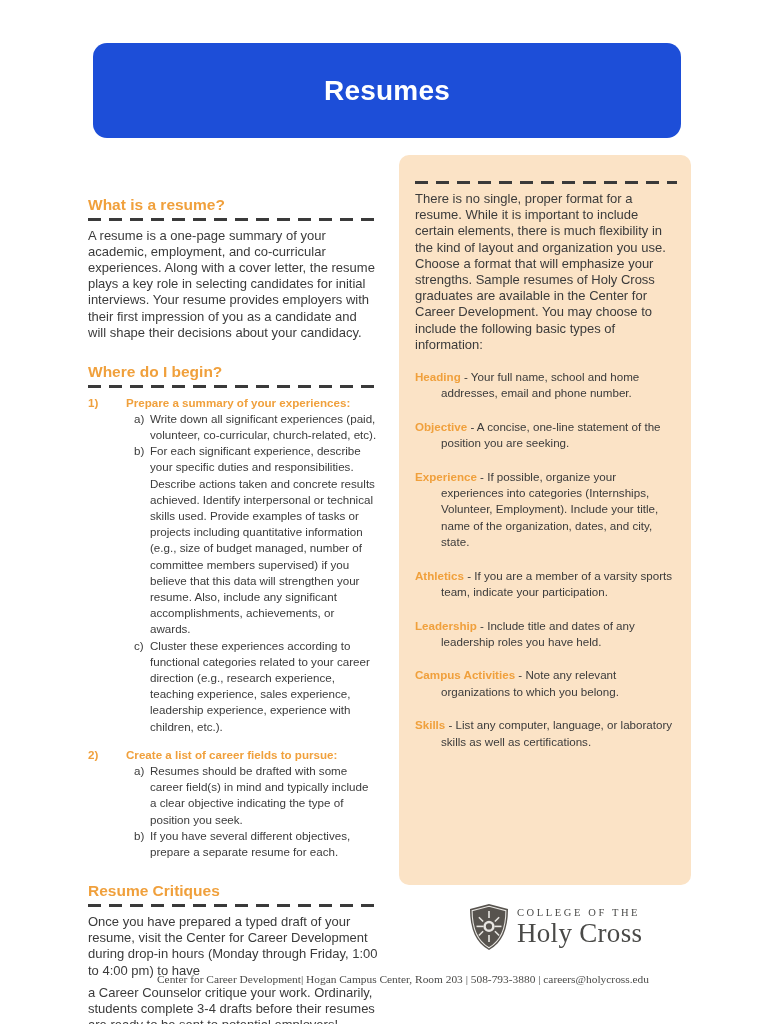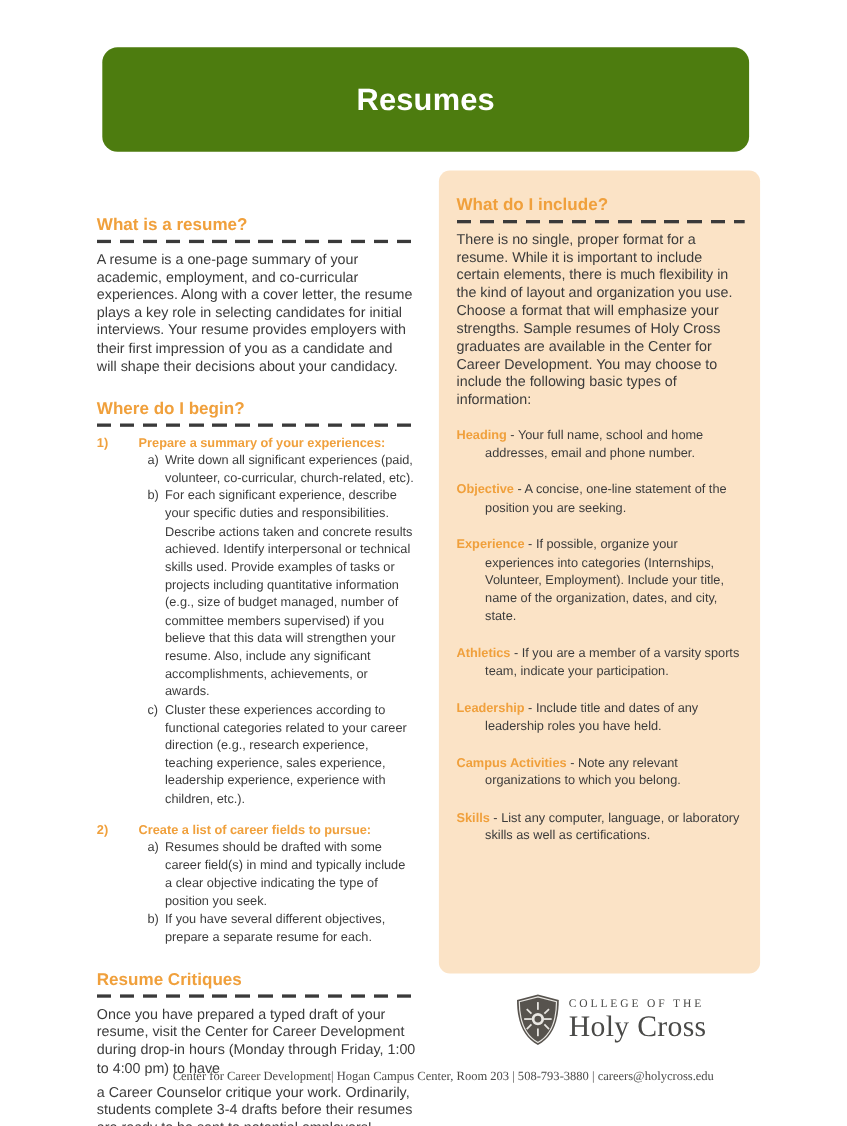--- a/index.html
+++ b/index.html
@@ -16,21 +16,21 @@
     overflow: hidden;
   }
 
   
   .banner {
     position: absolute;
     left: 93px;
     top: 43px;
     width: 588px;
     height: 95px;
-    background: #4d7c0f;
+    background: #1d4ed8;
     border-radius: 14px;
     display: flex;
     align-items: center;
     justify-content: center;
   }
   .banner-title {
     color: #ffffff;
     font-size: 28px;
     font-weight: bold;
     letter-spacing: 0.2px;
@@ -237,21 +237,20 @@
   <div class="gap-lg"></div>
 
   <h2 class="sec-head">Resume Critiques</h2>
   <div class="dash-rule"></div>
   <p class="body">Once you have prepared a typed draft of your resume, visit the Center for Career Development during drop-in hours (Monday through Friday, 1:00 to 4:00 pm) to have</p>
   <p class="body">a Career Counselor critique your work.  Ordinarily, students complete 3-4 drafts before their resumes are ready to be sent to potential employers!</p>
 </div>
 
 <div class="panel-right"></div>
 <div class="col-right">
-  <h2 class="sec-head">What do I include?</h2>
   <div class="dash-rule"></div>
   <p class="body">There is no single, proper format for a resume. While it is important to include certain elements, there is much flexibility in the kind of layout and organization you use.  Choose a format that will emphasize your strengths. Sample resumes of Holy Cross graduates are available in the Center for Career Development. You may choose to include the following basic types of information:</p>
 
   <div class="gap-sm"></div>
 
   <p class="def-entry">
     <span class="def-term">Heading</span><span> - Your full name, school and home addresses, email and phone number.</span>
   </p>
   <p class="def-entry">
     <span class="def-term">Objective</span><span> - A concise, one-line statement of the position you are seeking.</span>

